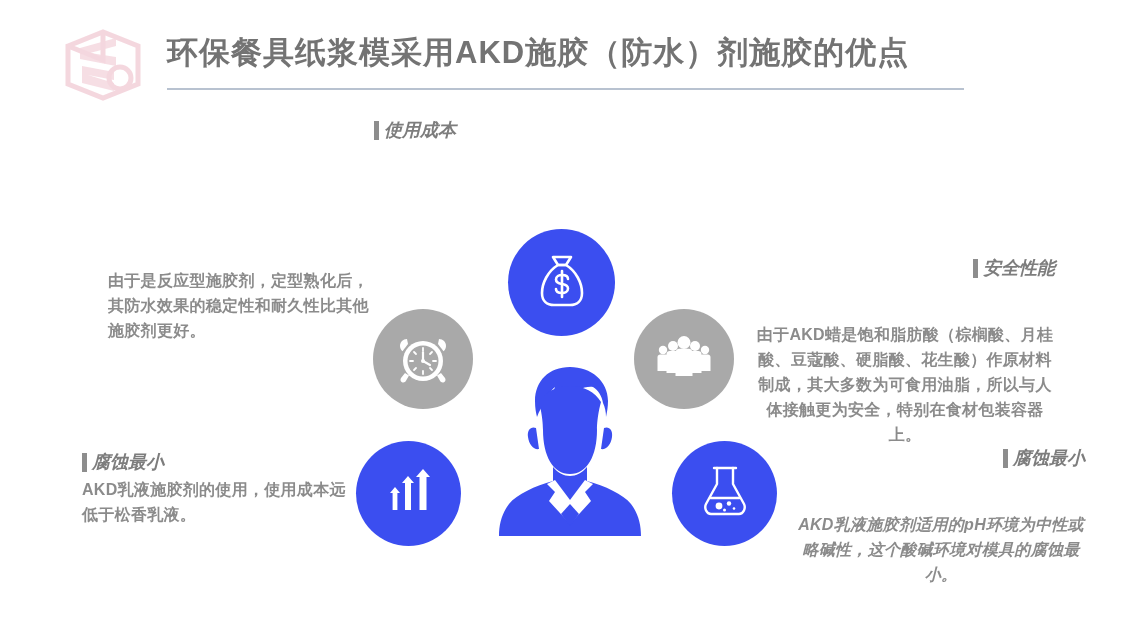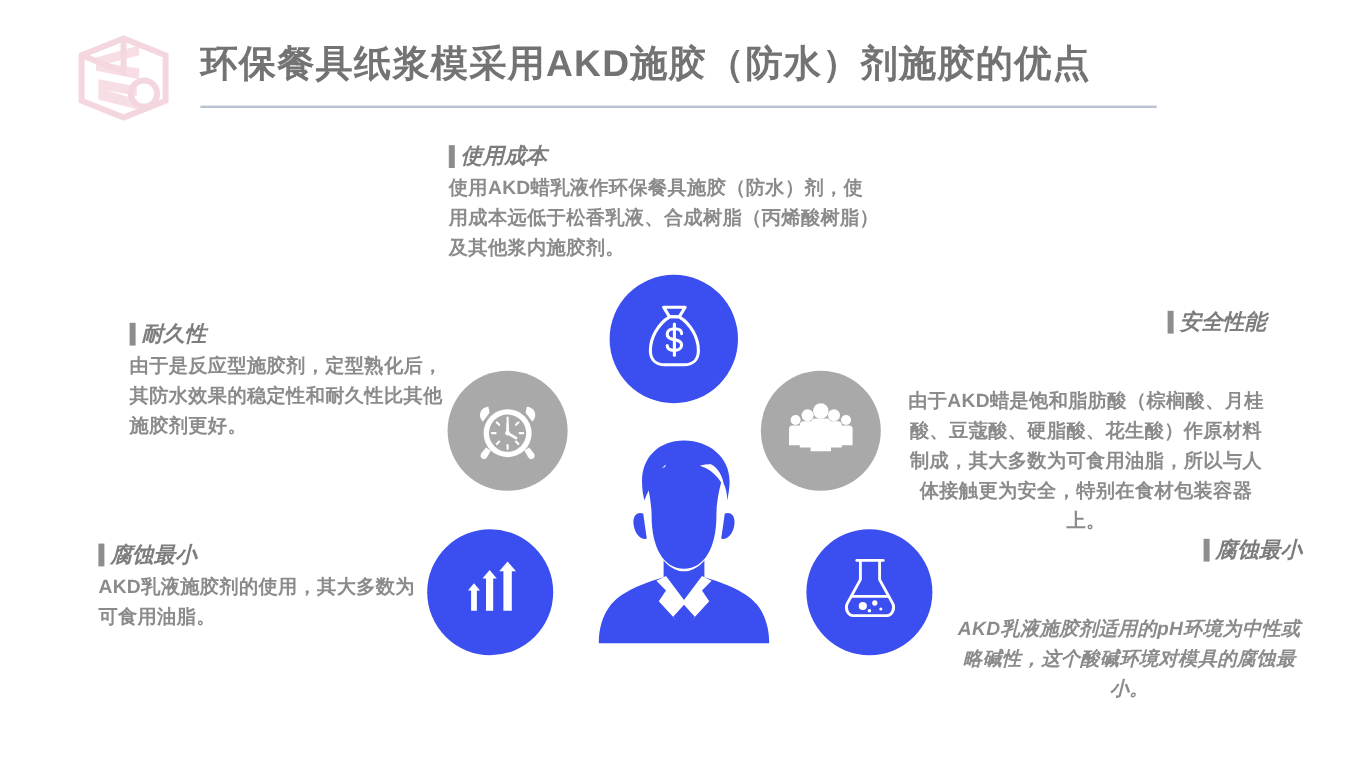--- a/index.html
+++ b/index.html
@@ -146,37 +146,32 @@
       <div id="title-text">环保餐具纸浆模采用AKD施胶（防水）剂施胶的优点</div>
     </div>
     <div id="title-rule"></div>
   </div>
 
   <div class="block" id="blk-cost">
     <div class="block-head">
       <span class="head-bar"></span>
       <span class="head-label">使用成本</span>
     </div>
-    <div class="block-body">使用AKD蜡乳液作环保餐具施胶（防水）剂，使用成本远低于松香乳液、合成树脂（丙烯酸树脂）及其他浆内施胶剂。</div>
   </div>
 
   <div class="block" id="blk-dur">
-    <div class="block-head">
-      <span class="head-bar"></span>
-      <span class="head-label">耐久性</span>
-    </div>
     <div class="block-body">由于是反应型施胶剂，定型熟化后，其防水效果的稳定性和耐久性比其他施胶剂更好。</div>
   </div>
 
   <div class="block" id="blk-hot">
     <div class="block-head">
       <span class="head-bar"></span>
       <span class="head-label">腐蚀最小</span>
     </div>
-    <div class="block-body">AKD乳液施胶剂的使用，其大多数为可食用油脂。</div>
+    <div class="block-body">AKD乳液施胶剂的使用，使用成本远低于松香乳液。</div>
   </div>
 
   <div class="block ta-right" id="blk-safe">
     <div class="block-head">
       <span class="head-bar"></span>
       <span class="head-label">安全性能</span>
     </div>
     <div class="block-body">由于AKD蜡是饱和脂肪酸（棕榈酸、月桂酸、豆蔻酸、硬脂酸、花生酸）作原材料制成，其大多数为可食用油脂，所以与人体接触更为安全，特别在食材包装容器上。</div>
   </div>
 

